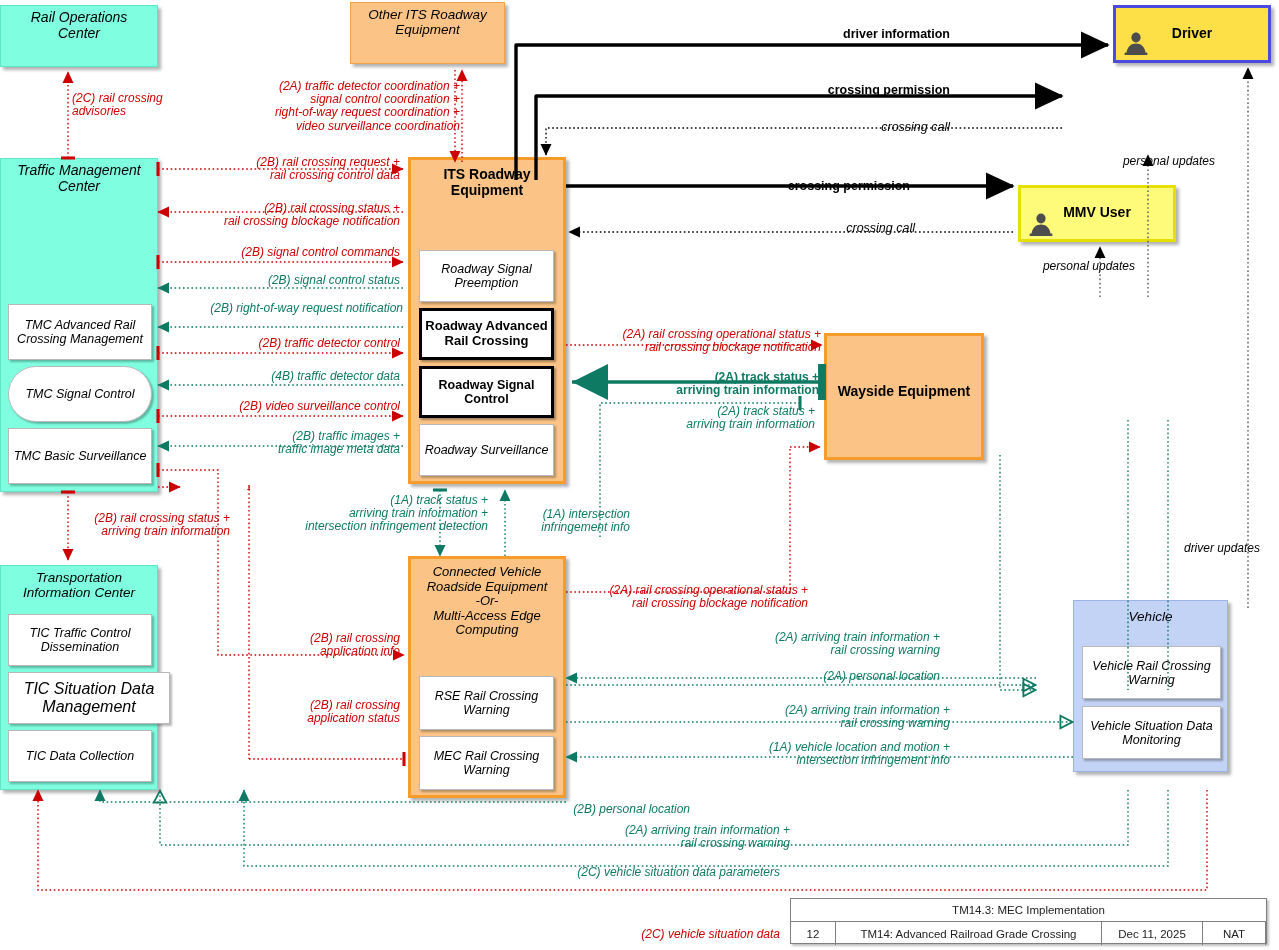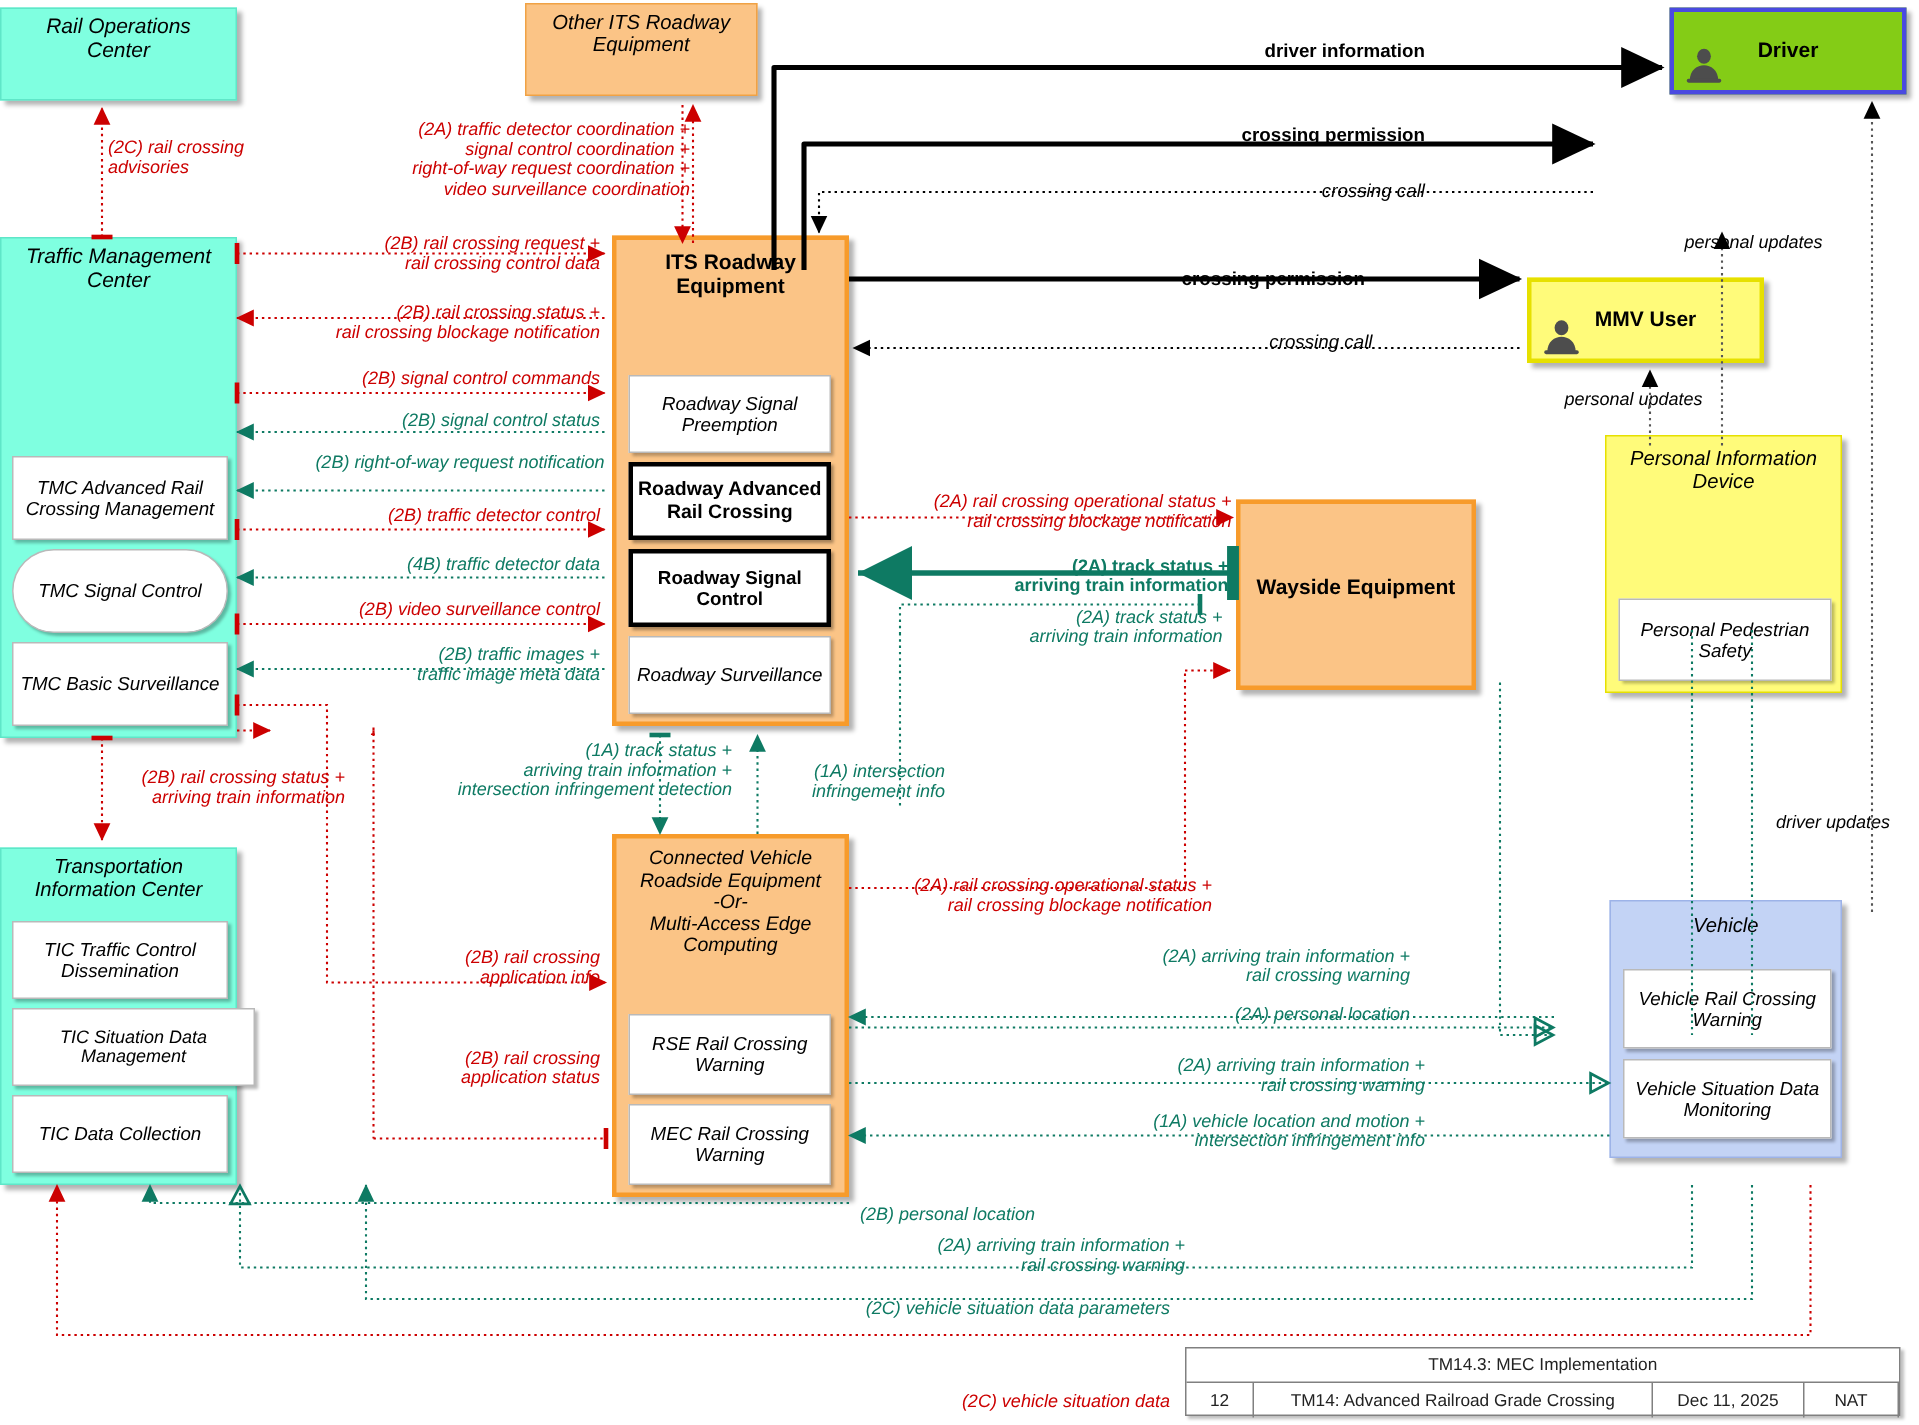--- a/index.html
+++ b/index.html
@@ -9,21 +9,21 @@
   #edges{z-index:1;}
 
   .box{position:absolute;box-sizing:border-box;box-shadow:3px 3px 3px rgba(0,0,0,.30);}
   .box .title{position:absolute;left:0;right:0;top:4px;text-align:center;line-height:1.12;}
 
   
   .t-teal{background:#7FFFE0;border:1px solid #5fe6c8;}
   .t-orange{background:#FBC486;border:3px solid #F79B2B;}
   .t-orange2{background:#FBC486;border:1px solid #F0A245;}
   .t-yellow{background:#FFFB7A;border:3px solid #E6E000;}
-  .t-blue{background:#84cc16;border:3px solid #4A4AE0;}
+  .t-blue{background:#fde047;border:3px solid #4A4AE0;}
   .t-blue2{background:#C3D3F5;border:1px solid #9DB3E8;}
 
   .sub{position:absolute;background:#fff;border:1px solid #b9b9b9;box-sizing:border-box;
        display:flex;align-items:center;justify-content:center;text-align:center;
        font-style:italic;line-height:1.12;box-shadow:2px 2px 2px rgba(0,0,0,.28);}
   .sub.bold{border:3px solid #000;font-style:normal;font-weight:bold;box-shadow:2px 2px 2px rgba(0,0,0,.35);}
 
   .ttl-it{font-style:italic;font-weight:normal;}
   .ttl-bd{font-style:normal;font-weight:bold;}
 
@@ -176,21 +176,21 @@
   <div class="box t-teal" style="left:0px;top:158px;width:158px;height:334px;">
     <div class="title ttl-it" style="font-size:14px;">Traffic Management<br>Center</div>
     <div class="sub" style="left:7px;top:145px;width:144px;height:56px;font-size:12.5px;">TMC Advanced Rail Crossing Management</div>
     <div class="sub" style="left:7px;top:207px;width:144px;height:56px;font-size:12.5px;border-radius:28px;">TMC Signal Control</div>
     <div class="sub" style="left:7px;top:269px;width:144px;height:56px;font-size:12.5px;font-style:italic;">TMC Basic Surveillance</div>
   </div>
 
   <div class="box t-teal" style="left:0px;top:565px;width:158px;height:225px;">
     <div class="title ttl-it" style="font-size:13.5px;">Transportation<br>Information Center</div>
     <div class="sub" style="left:7px;top:48px;width:144px;height:52px;font-size:12.5px;">TIC Traffic Control Dissemination</div>
-    <div class="sub" style="left:7px;top:106px;width:162px;height:52px;font-size:12px;">TIC Situation Data Management</div>
+    <div class="sub" style="left:7px;top:106px;width:162px;height:52px;font-size:16px;">TIC Situation Data Management</div>
     <div class="sub" style="left:7px;top:164px;width:144px;height:52px;font-size:12.5px;">TIC Data Collection</div>
   </div>
 
   <div class="box t-orange" style="left:408px;top:157px;width:158px;height:327px;">
     <div class="title ttl-bd" style="font-size:14px;top:7px;">ITS Roadway<br>Equipment</div>
     <div class="sub" style="left:8px;top:90px;width:135px;height:52px;font-size:12.5px;">Roadway Signal Preemption</div>
     <div class="sub bold" style="left:8px;top:148px;width:135px;height:52px;font-size:13px;">Roadway Advanced Rail Crossing</div>
     <div class="sub bold" style="left:8px;top:206px;width:135px;height:52px;font-size:12.5px;">Roadway Signal Control</div>
     <div class="sub" style="left:8px;top:264px;width:135px;height:52px;font-size:12.5px;">Roadway Surveillance</div>
   </div>
@@ -217,24 +217,20 @@
 
   <div class="box t-yellow" style="left:1018px;top:185px;width:158px;height:57px;">
     <div class="title ttl-bd" style="font-size:14px;top:17px;">MMV User</div>
     <svg class="person" style="left:7px;top:23px;" viewBox="0 0 26 26" xmlns="http://www.w3.org/2000/svg">
       <ellipse cx="13" cy="7.5" rx="4.6" ry="5" fill="#4d4d4d"></ellipse>
       <path d="M3.5,24 C3.5,16.5 8.5,13.5 13,13.5 C17.5,13.5 22.5,16.5 22.5,24 Z" fill="#4d4d4d"></path>
       <rect x="1.5" y="22.5" width="23" height="2.6" rx="1.2" fill="#4d4d4d"></rect>
     </svg>
   </div>
 
-  <div class="box t-yellow" style="left:1070px;top:290px;width:158px;height:172px;border-width:1px;border-color:#E6E000;">
-    <div class="title ttl-it" style="font-size:13.5px;top:7px;">Personal Information<br>Device</div>
-    <div class="sub" style="left:8px;top:108px;width:142px;height:55px;font-size:12.5px;">Personal Pedestrian Safety</div>
-  </div>
 
   <div class="box t-blue2" style="left:1073px;top:600px;width:155px;height:172px;">
     <div class="title ttl-it" style="font-size:13.5px;top:8px;">Vehicle</div>
     <div class="sub" style="left:8px;top:45px;width:139px;height:53px;font-size:12.5px;">Vehicle Rail Crossing Warning</div>
     <div class="sub" style="left:8px;top:105px;width:139px;height:53px;font-size:12.5px;">Vehicle Situation Data Monitoring</div>
   </div>
 
   <div class="lbl red" style="left:72px;top:92px;width:150px;font-size:12px;text-align:left;">(2C) rail crossing<br>advisories</div>
   <div class="lbl red" style="left:180px;top:80px;width:280px;font-size:12px;text-align:right;">(2A) traffic detector coordination +<br>signal control coordination +<br>right-of-way request coordination +<br>video surveillance coordination</div>
   <div class="lbl red" style="left:185px;top:156px;width:215px;font-size:12px;">(2B) rail crossing request +<br>rail crossing control data</div>

